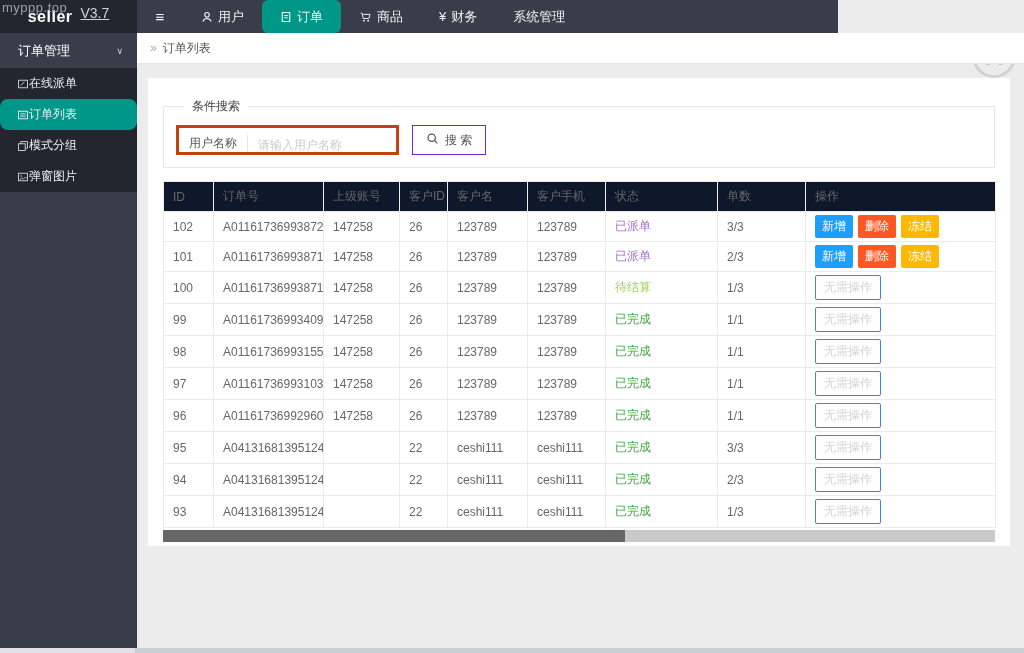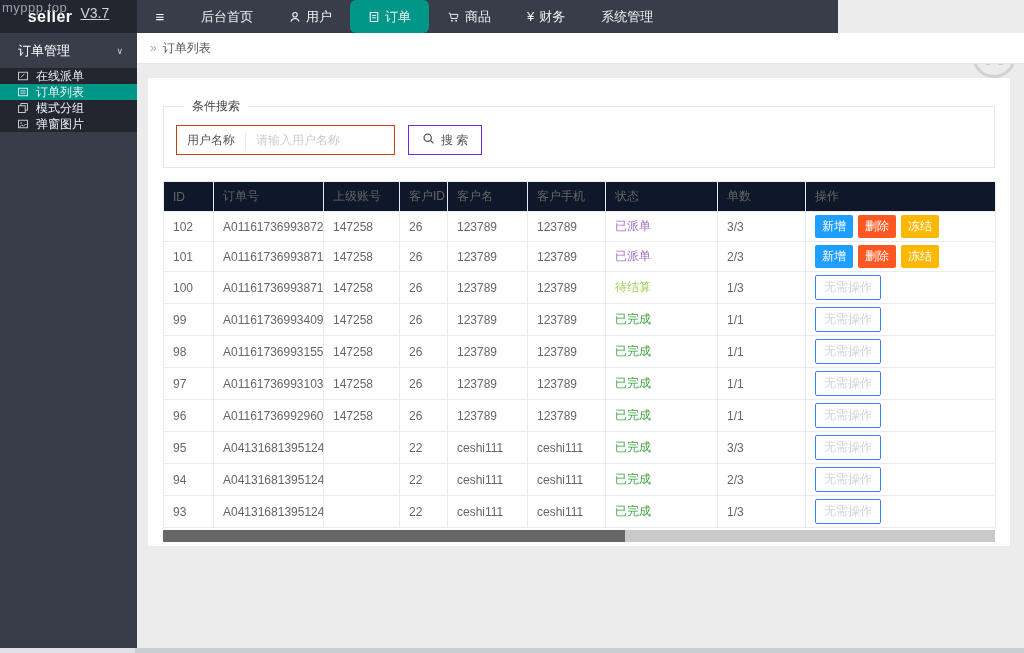--- a/index.html
+++ b/index.html
@@ -19,36 +19,36 @@
   .menu-toggle { width:46px; display:flex; align-items:center; justify-content:center; color:#fff; font-size:15px; cursor:pointer; }
   .header-right { display:flex; align-items:center; gap:26px; padding-right:14px; }
   .refresh-btn { display:flex; align-items:center; cursor:pointer; }
   .user-box { display:flex; align-items:center; gap:5px; color:#f2f2f2; font-size:13px; cursor:pointer; }
   .chev { font-size:9px; color:#cfd3dc; }
 
   
   .sidebar { position:absolute; top:33px; left:0; width:137px; bottom:5px; background:#393D49; z-index:10; }
   .side-group { height:35px; display:flex; align-items:center; justify-content:space-between; padding:0 14px 0 18px; color:#fff; font-size:13px; cursor:pointer; }
   .side-children { background:#23262E; }
-  .side-item { height:16px; display:flex; align-items:center; gap:7px; padding-left:17px; color:#eceff4; font-size:12px; cursor:pointer; }
+  .side-item { height:31px; display:flex; align-items:center; padding-left:17px; color:#eceff4; font-size:12px; cursor:pointer;border-radius:8px; }
   .side-item.active { background:#009688; }
   .side-item .ico { display:inline-flex; align-items:center; opacity:.85; }
 
   
   .breadcrumb-bar { position:absolute; top:33px; left:137px; width:887px; height:31px; background:#fff; border-bottom:1px solid #e5e5e5; display:flex; align-items:center; padding-left:13px; gap:6px; z-index:5; }
   .crumb-marker { color:#aaa; font-size:12px; }
   .crumb-title { color:#555; font-size:12px; }
   .watermark { position:absolute; top:34px; right:8px; width:44px; height:44px; border:3px solid #d2d2d2; border-radius:50%; color:#c9c9c9; font-size:27px; font-weight:bold; display:flex; align-items:center; justify-content:center; z-index:4; background:transparent; }
 
   
   .card { position:absolute; left:148px; top:78px; width:862px; height:468px; background:#fff; overflow:hidden; }
   .search-fieldset { margin:20px 15px 0 15px; border:1px solid #e6e6e6; padding:10px 12px 12px 12px; }
   .search-fieldset legend { font-size:12px; color:#444; padding:0 8px; margin-left:8px; }
   .search-row { display:flex; align-items:center; }
-  .input-group { display:flex; align-items:center; border:1px solid #c2410c; height:30px; }
+  .input-group { display:flex; align-items:flex-end; border:3px solid #c2410c; height:30px; }
   .input-label { display:flex; align-items:center; padding:0 10px; font-size:12px; color:#555; border-right:1px solid #e6e6e6; background:#fff; }
   .input-group input { border:none; outline:none; width:148px; padding:0 10px; font-size:12px; color:#000000; font-family:inherit; }
   .input-group input::placeholder { color:#ccc; }
   .search-btn { margin-left:13px; height:30px; display:flex; align-items:center; gap:6px; padding:0 13px; background:#fff; border:1px solid #6d28d9; font-size:12px; color:#555; cursor:pointer; font-family:inherit; }
 
   
   table { margin:13px 15px 0 15px; width:832px; border-collapse:collapse; table-layout:fixed; }
   th, td { border:1px solid #ebebeb; font-size:12px; font-weight:normal; text-align:left; padding:6px 9px; color:#666; overflow:hidden; white-space:nowrap; }
   th { background:#0f172a; color:#666; }
   col.c-id{width:50px} col.c-no{width:110px} col.c-parent{width:76px} col.c-cid{width:48px}
@@ -78,23 +78,20 @@
 
 <div class="header">
   <div class="logo-box">
     <span class="logo-name">seller</span>
     <span class="logo-ver">V3.7</span>
   </div>
   <div class="menu-toggle">
     <span>≡</span>
   </div>
   <div class="nav">
-    <div class="nav-item">
-      <span>后台首页</span>
-    </div>
     <div class="nav-item">
       <span class="ico">
         <svg width="12" height="12" viewBox="0 0 16 16">
             <circle cx="8" cy="5" r="3" fill="none" stroke="#f2f2f2" stroke-width="1.5"></circle>
             <path d="M2.5 14c1-3 3-4 5.5-4s4.5 1 5.5 4" fill="none" stroke="#f2f2f2" stroke-width="1.5"></path>
           </svg>
       </span>
       <span>用户</span>
     </div>
     <div class="nav-item active">

